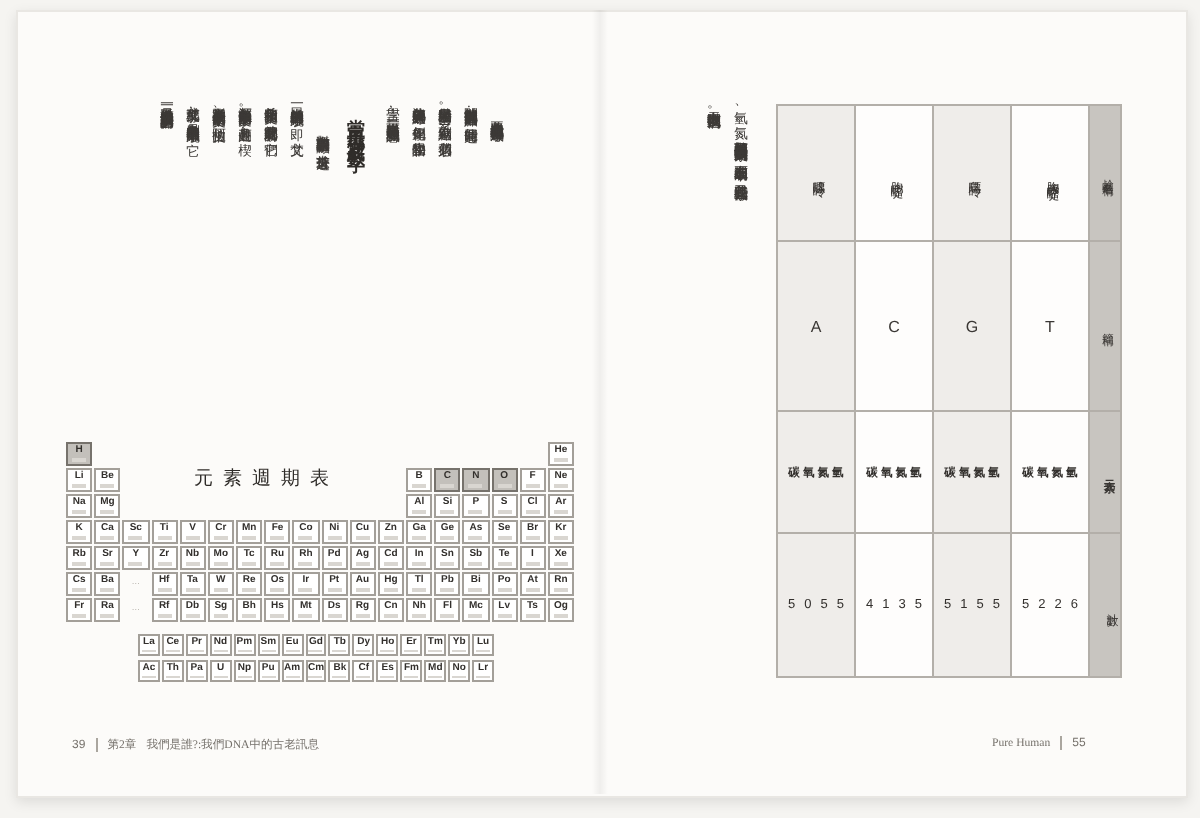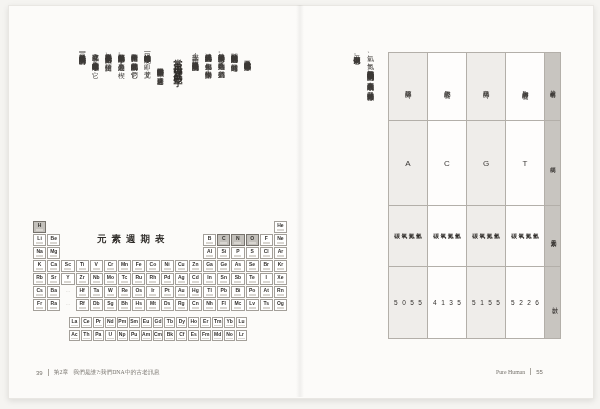--- a/index.html
+++ b/index.html
@@ -13,21 +13,21 @@
   .vblock{position:absolute;writing-mode:vertical-rl;text-orientation:upright;
     color:#3d3a37;}
   .vline{line-height:13px;font-size:6.8px;letter-spacing:.2px;}
   .vhead{line-height:22px;font-size:9px;font-weight:bold;letter-spacing:3px;
     padding-top:4px;color:#2f2c29;}
   .left-text{left:40px;top:48px;width:214px;height:152px;}
   .right-text{left:344px;top:50px;width:32px;height:298px;}
   .right-text .vline{line-height:13.5px;font-size:7px;}
   
   .ptable{position:absolute;left:33px;top:221px;width:254px;}
-  .pt-title{position:absolute;left:64px;top:12px;font-size:9.5px;font-weight:bold;
+  .pt-title{position:absolute;left:64px;top:12px;font-size:9.5px;font-weight:normal;
     letter-spacing:5px;color:#2f2c29;white-space:nowrap;}
   .pt-grid{display:grid;grid-template-columns:repeat(18,1fr);grid-auto-rows:11.5px;
     column-gap:1px;row-gap:1.5px;}
   .pt-fblock{display:grid;grid-template-columns:repeat(15,1fr);grid-auto-rows:11.5px;
     column-gap:1px;row-gap:1.5px;margin:6px 40px 0 36px;width:178px;}
   .pcell{background:#ffffff;border:1px solid #a39f99;box-sizing:border-box;
     display:flex;flex-direction:column;align-items:center;justify-content:center;
     overflow:hidden;}
   .pcell .sym{font-size:5px;font-weight:bold;color:#33302d;line-height:5px;
     font-family:"Liberation Sans","DejaVu Sans",sans-serif;}

